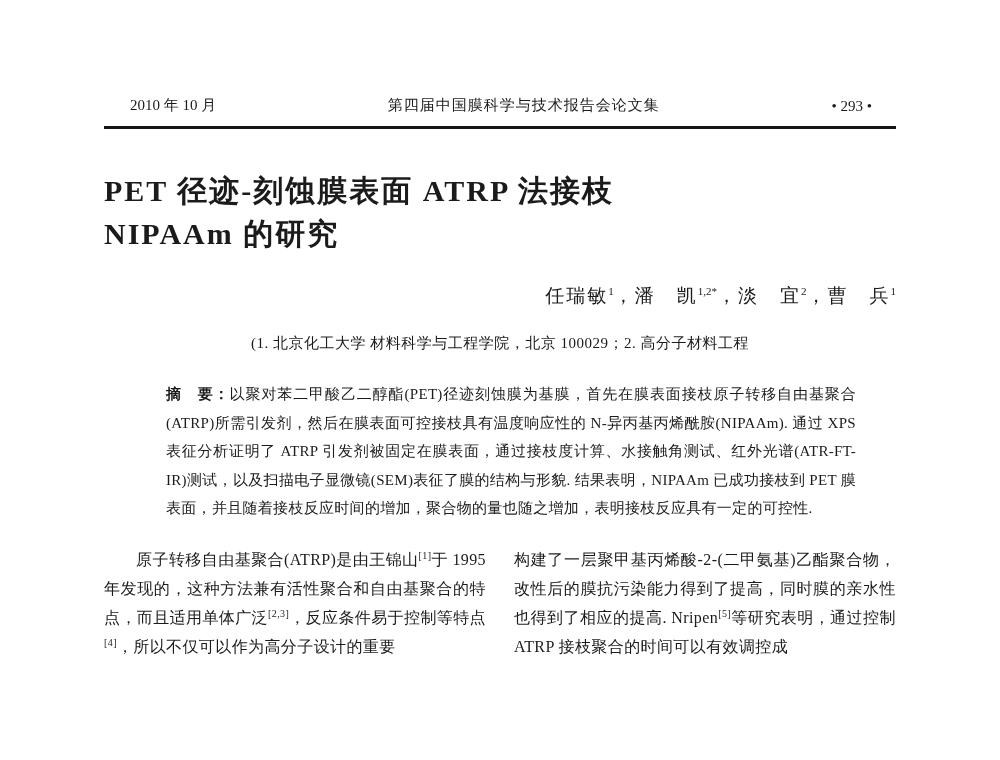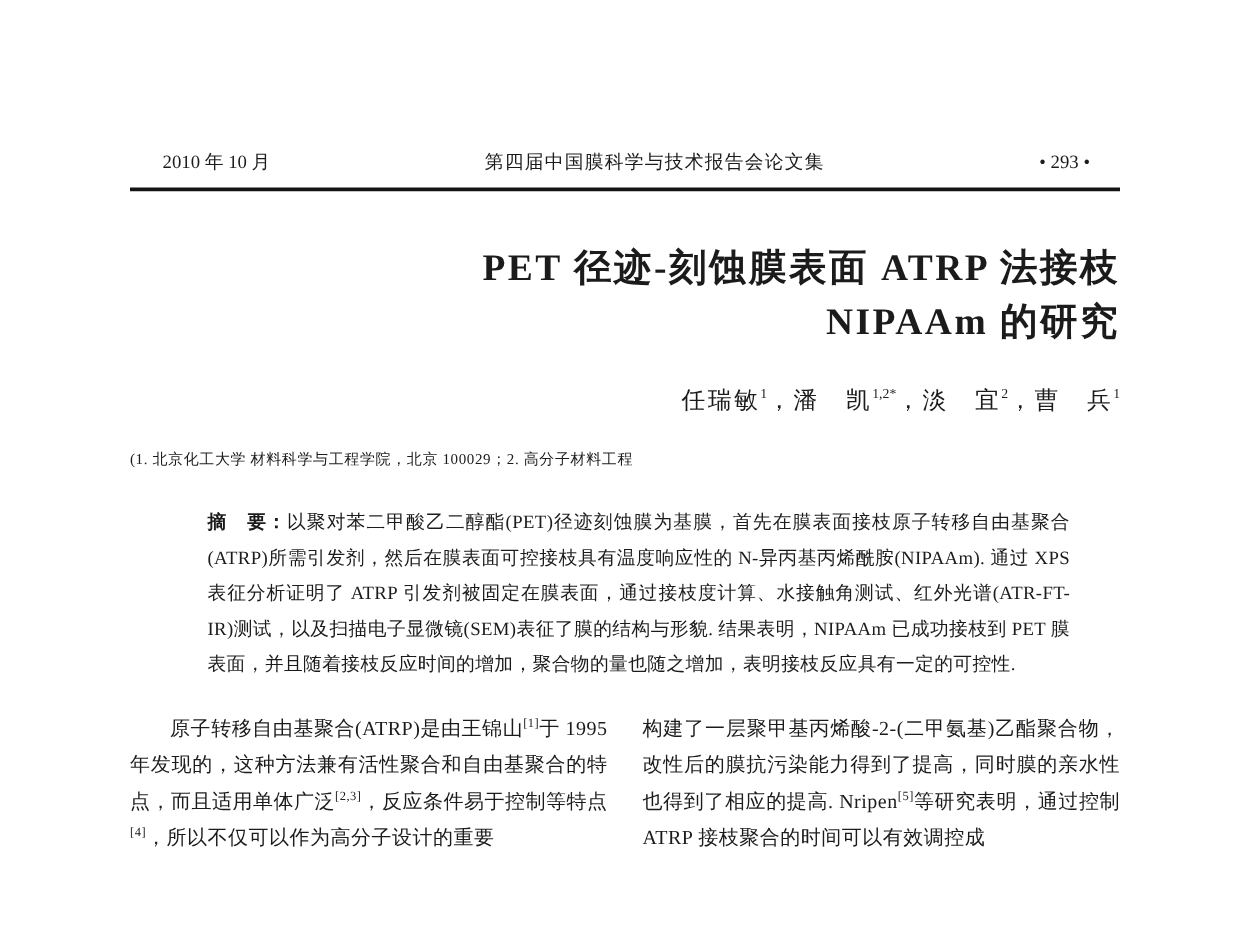--- a/index.html
+++ b/index.html
@@ -2,56 +2,57 @@
 <html><head>
 <meta charset="utf-8">
 <style>
   * { margin: 0; padding: 0; box-sizing: border-box; }
   html, body { width: 1000px; height: 760px; overflow: hidden; }
   body {
     background: #ffffff;
     color: #1b1b1b;
     font-family: "Liberation Serif", "DejaVu Serif", serif;
   }
-  .page { width: 792px; margin: 0 auto; padding-top: 120px; }
+  .page { width: 792px; margin: 0 auto; padding-top: 96px; }
 
   
   .running-head {
     display: flex;
     justify-content: space-between;
     align-items: flex-end;
     font-size: 15px;
     padding: 0 24px 11px 26px;
     border-bottom: 3px solid #141414;
   }
   .running-head .mid { letter-spacing: 1px; text-align: right; }
 
   
   .paper-title {
     margin-top: 40px;
-    text-align: right;
+    text-align: left;
     font-size: 30px;
     font-weight: 700;
     line-height: 43px;
     letter-spacing: 2px;
   }
 
   
   .authors {
     margin-top: 28px;
     text-align: right;
     font-size: 19px;
     letter-spacing: 2px;
   }
   .authors sup { font-size: 11px; letter-spacing: 0; }
 
   
   .affiliation {
     margin-top: 20px;
-    font-size: 12px;
+    text-align: center;
+    font-size: 15px;
     line-height: 29px;
     letter-spacing: 0.5px;
   }
 
   
   .abstract-block {
     margin: 22px 40px 0 62px;
     font-size: 15px;
     line-height: 28.5px;
     text-align: justify;

